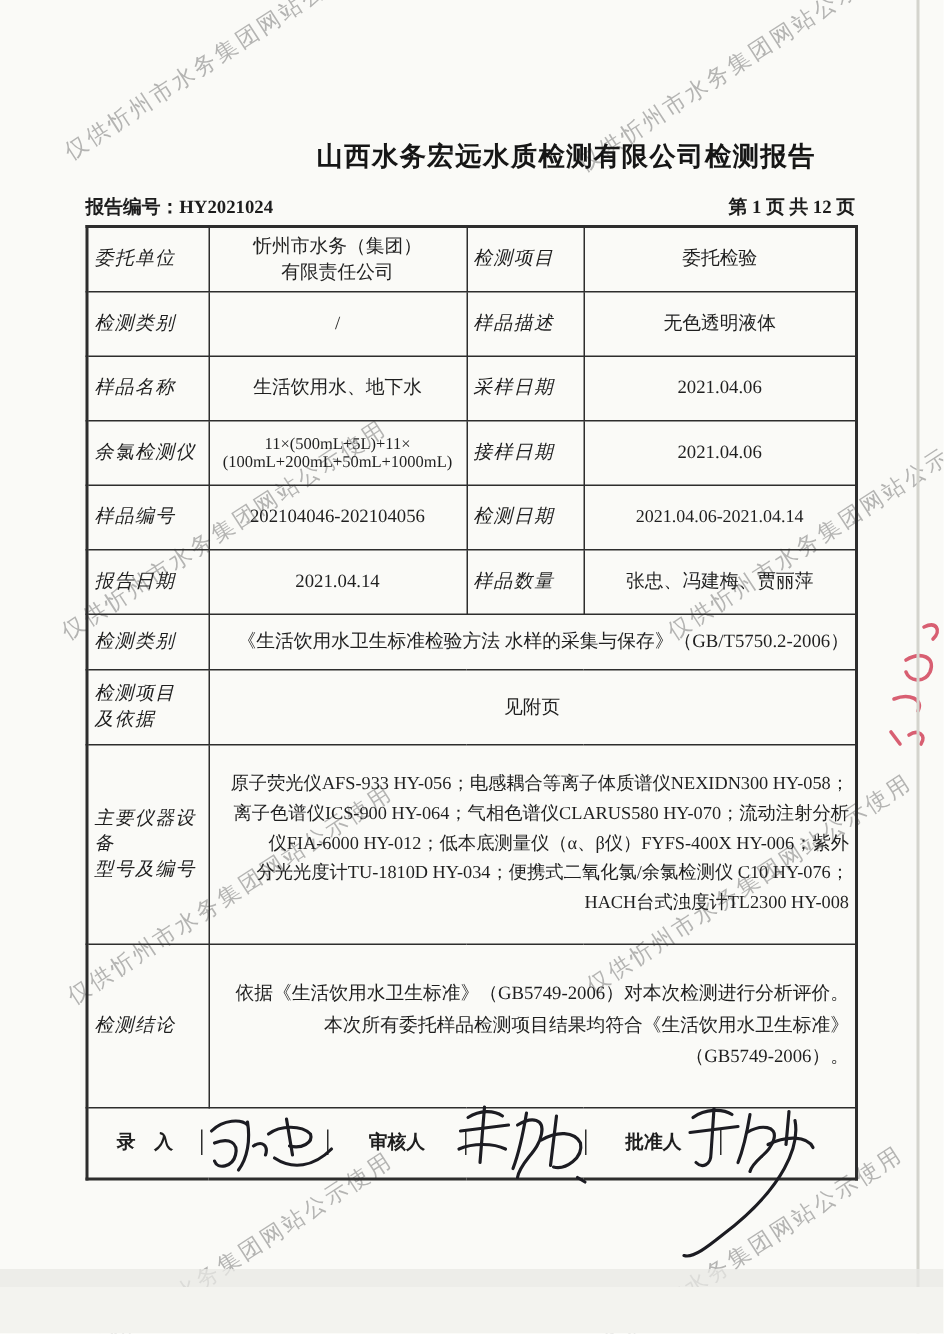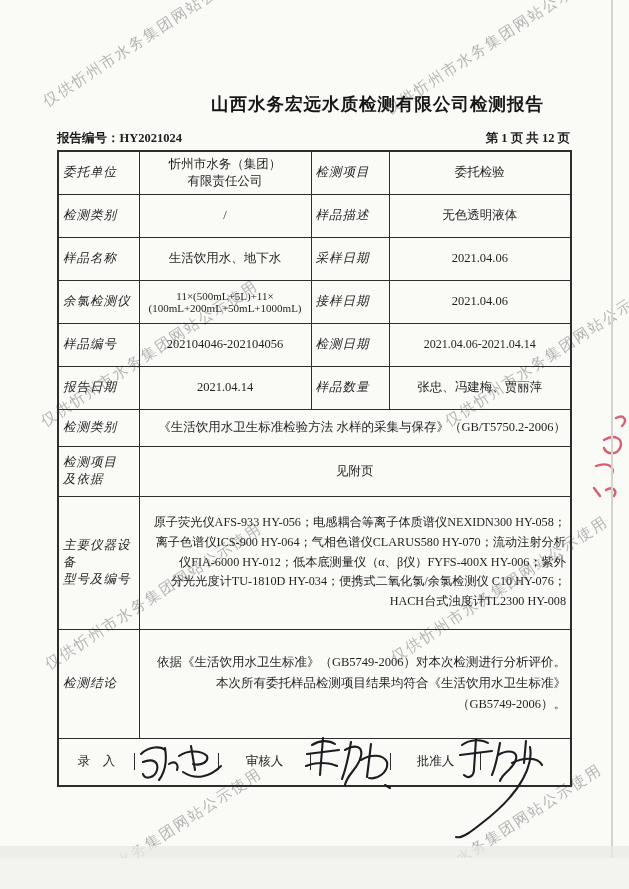--- a/index.html
+++ b/index.html
@@ -33,21 +33,21 @@
     font-size:12.5px; color:#1f1f1f; border:2px solid #2d2d2d;
   }
   table.rpt td{border:1px solid #2d2d2d; vertical-align:middle; padding:2px 4px; overflow:hidden;}
   td.lbl{text-align:left; letter-spacing:1px;font-style:italic;}
   td.val{text-align:center;}
   td.valL{text-align:right; padding:3px 11px;}
   .pre{white-space:pre-line;margin-top:40px;}
   td.instr{line-height:1.62; font-size:12.2px;}
   td.concl{line-height:1.7; padding-bottom:18px;}
   
-  .sigrow{display:grid; grid-template-columns:75px 84px 92px 80px 90px 88px; height:100%; align-items:center;}
+  .sigrow{display:grid; grid-template-columns:75px 84px 92px 80px 90px 88px; height:100%; align-items:center;font-weight:bold;}
   .sigrow > div{height:100%; display:flex; align-items:center; justify-content:center;}
   .sigrow > div + div{border-left:1px solid #2d2d2d;}
   
   .sig{position:absolute; pointer-events:none;}
   .sig path{fill:none; stroke:#1c1c22; stroke-width:2.1; stroke-linecap:round; stroke-linejoin:round;}
   .seal path{fill:none; stroke:#cf3850; stroke-width:2.4; stroke-linecap:round; opacity:.8;}
 </style>
 </head>
 <body>
 

